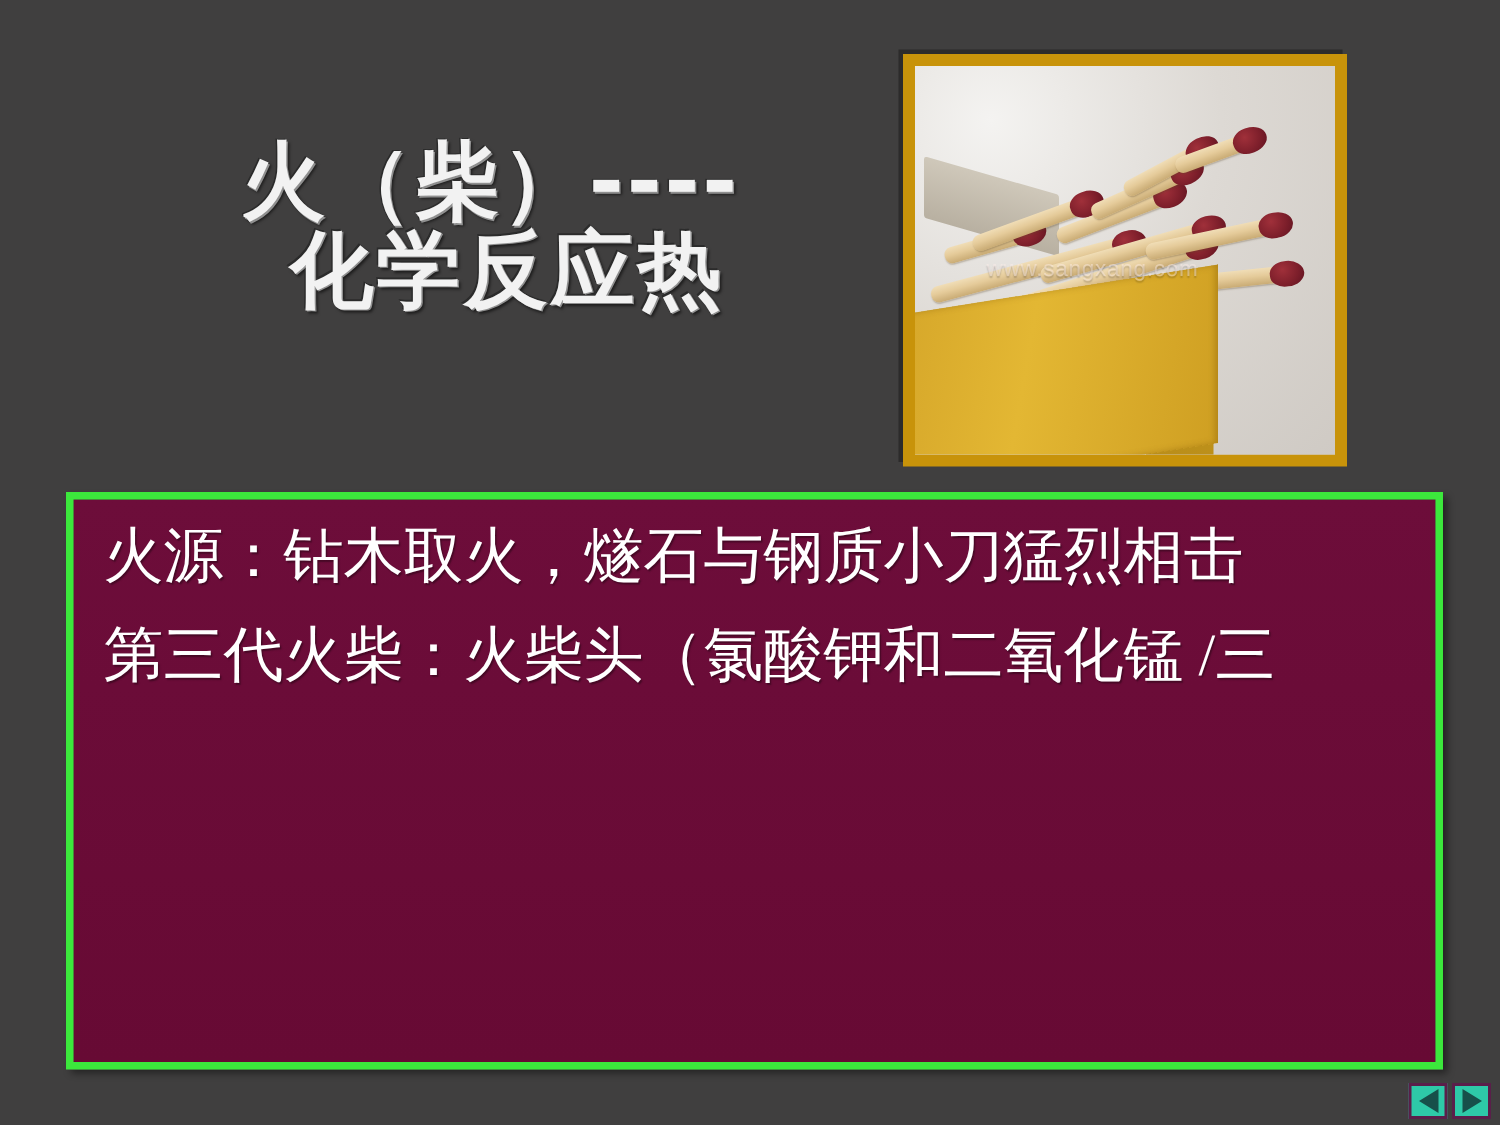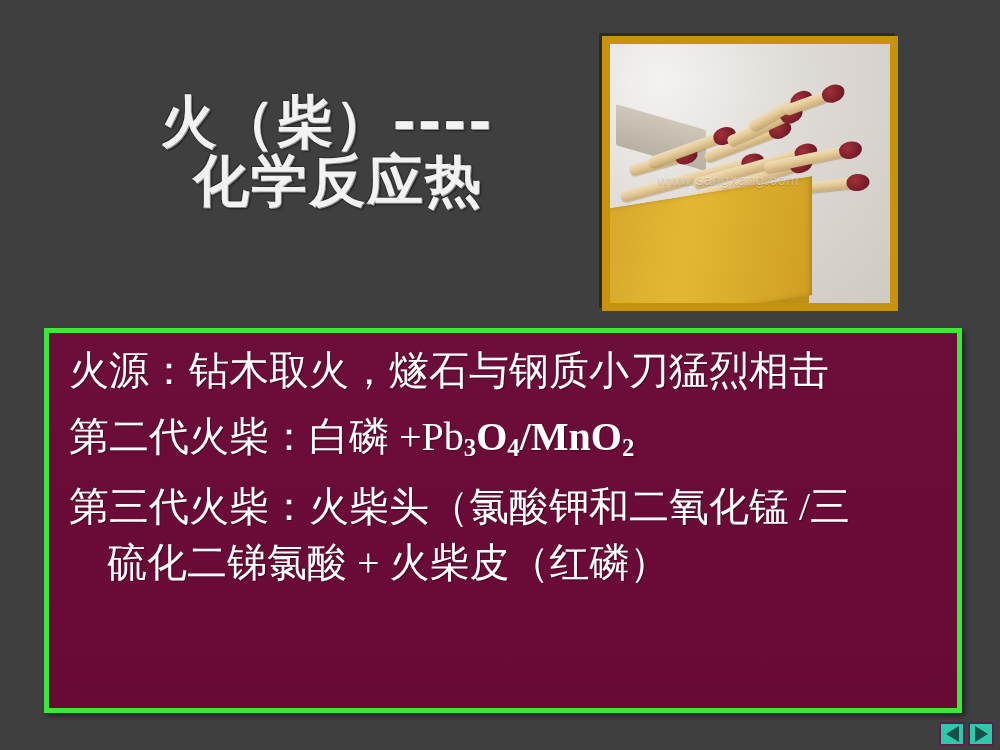--- a/index.html
+++ b/index.html
@@ -232,27 +232,23 @@
 
       <div class="wm">www.sangxang.com</div>
     </div>
   </div>
 
   <div class="body-box">
 
     <p class="body-line">火源：钻木取火，燧石与钢质小刀猛烈相击</p>
 
 
-    <p class="body-line">
-      <span>第二代火柴：白磷 +Pb</span><span class="formula"><sub>3</sub><span>O</span><sub>4</sub><span>/MnO</span><sub>2</sub></span>
-    </p>
 
     <p class="body-line wrapped">
       <span>第三代火柴：火柴头（氯酸钾和二氧化锰 /三</span>
-      <span class="cont">硫化二锑氯酸 + 火柴皮（红磷）</span>
     </p>
 
   </div>
 
   <div class="nav">
     <div class="nav-btn">
       <span class="tri tri-left"></span>
     </div>
     <div class="nav-btn">
       <span class="tri tri-right"></span>

